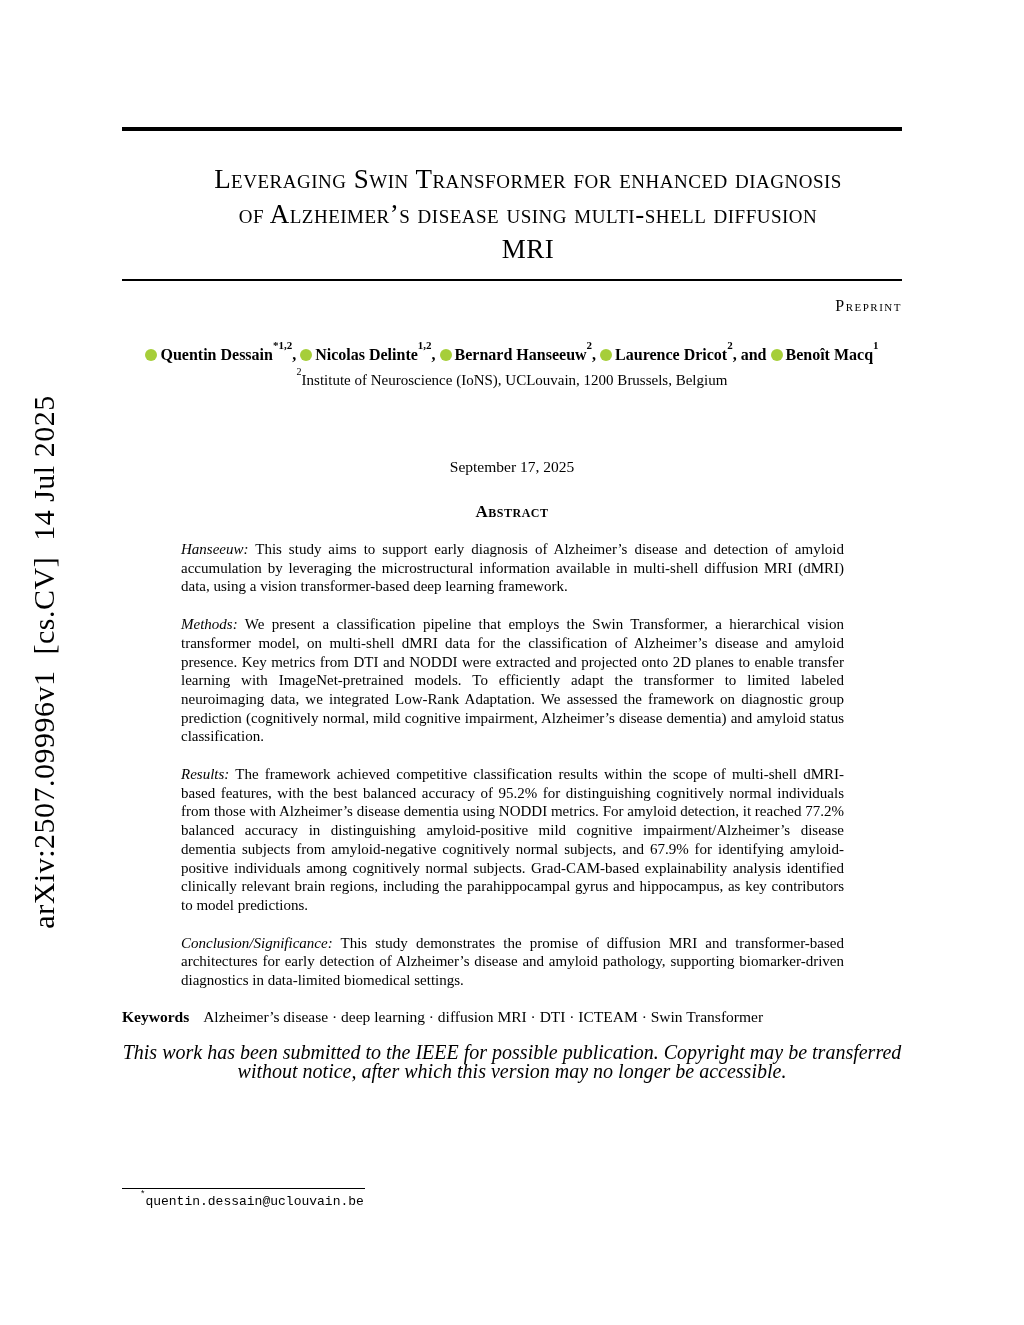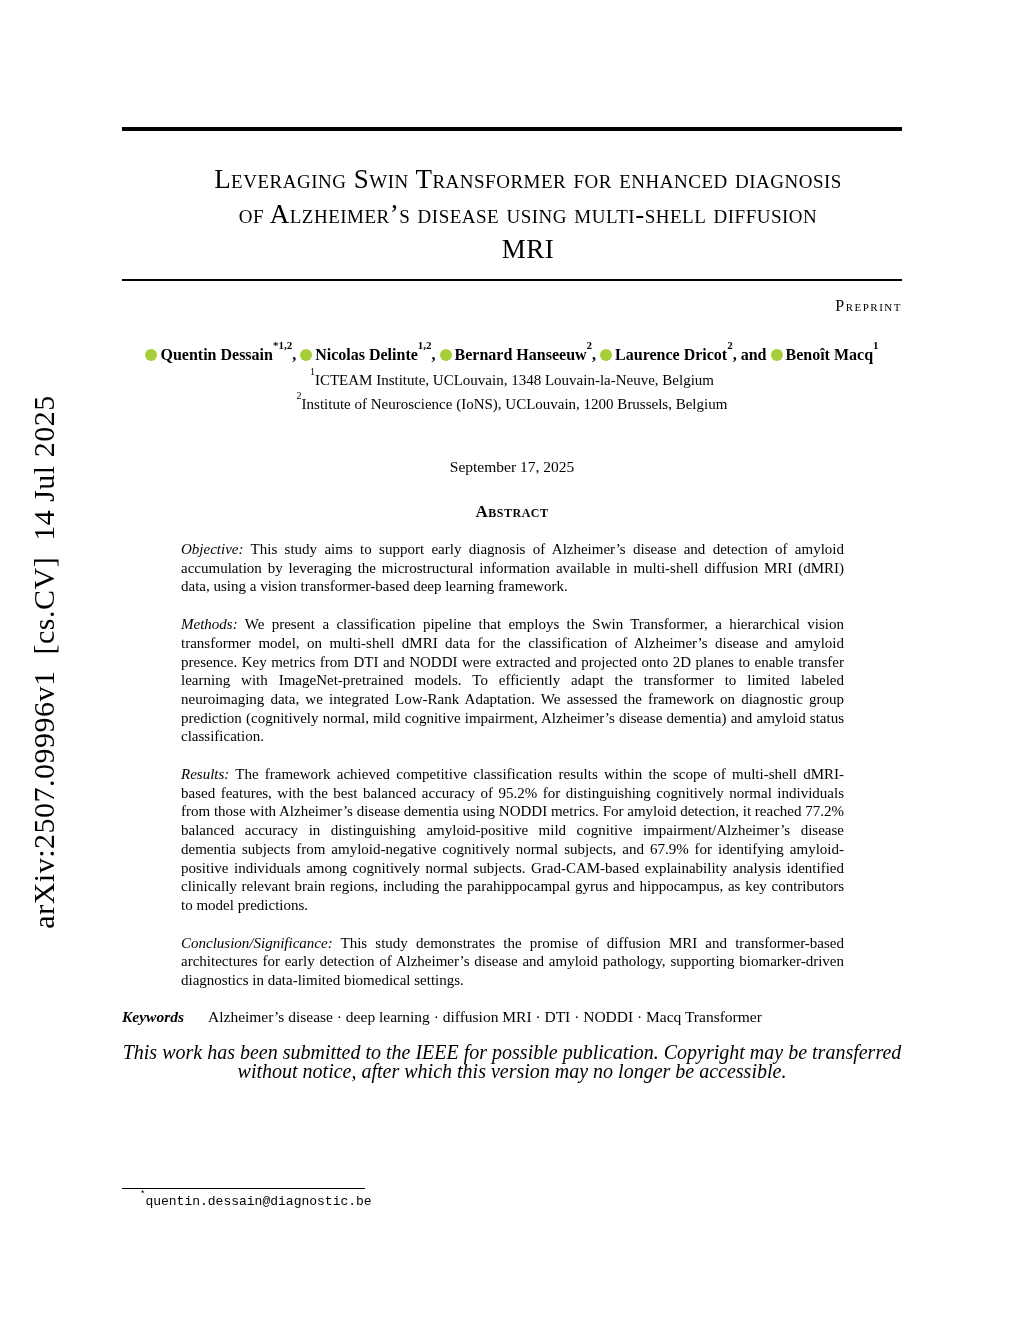--- a/index.html
+++ b/index.html
@@ -77,21 +77,21 @@
     position: absolute; left: 181px; top: 540px; width: 663px;
     font-size: 15px; line-height: 18.7px; text-align: justify;
   }
   .abstract p { margin: 0 0 19px 0; }
   .plabel { font-style: italic; }
 
   .keywords {
     position: absolute; left: 122px; top: 1008px; width: 780px;
     font-size: 15.5px; text-align: justify;
   }
-  .kwlabel { font-weight: bold; font-style: italic; margin-right: 24px; }
+  .kwlabel { font-weight: bold; margin-right: 14px; }
 
   .note {
     position: absolute; left: 122px; top: 1043px; width: 780px;
     text-align: center; font-style: italic;
     font-size: 20px; line-height: 19px;
   }
 
   .fn-rule {
     position: absolute; left: 122px; top: 1188px;
     width: 243px; height: 1px; background: #000;
@@ -111,34 +111,33 @@
 
 <h1 class="title"><span>Leveraging Swin Transformer for enhanced diagnosis</span><br><span>of Alzheimer’s disease using multi-shell diffusion</span><br><span>MRI</span></h1>
 
 <div class="rule-mid"></div>
 
 <div class="preprint">Preprint</div>
 
 <div class="authors"><span><span class="orcid"></span><span>Quentin Dessain</span><sup>*1,2</sup><span>, </span></span><span><span class="orcid"></span><span>Nicolas Delinte</span><sup>1,2</sup><span>, </span></span><span><span class="orcid"></span><span>Bernard Hanseeuw</span><sup>2</sup><span>, </span></span><span><span class="orcid"></span><span>Laurence Dricot</span><sup>2</sup><span>, and </span></span><span><span class="orcid"></span><span>Benoît Macq</span><sup>1</sup></span></div>
 
 <div class="affils">
-  <div><sup>1</sup><span>ICTEAM Institute, UCLouvain, 1348 Louvain-la-Neuve, Belgium</span></div>
   <div><sup>2</sup><span>Institute of Neuroscience (IoNS), UCLouvain, 1200 Brussels, Belgium</span></div>
 </div>
 
 <div class="date">September 17, 2025</div>
 
 <div class="abstract-heading">Abstract</div>
 
 <div class="abstract">
-  <p><span class="plabel">Objective:</span> <span>This study aims to support early diagnosis of Alzheimer’s disease and detection of amyloid accumulation by leveraging the microstructural information available in multi-shell diffusion MRI (dMRI) data, using a vision transformer-based deep learning framework.</span></p>
+  <p><span class="plabel">Hanseeuw:</span> <span>This study aims to support early diagnosis of Alzheimer’s disease and detection of amyloid accumulation by leveraging the microstructural information available in multi-shell diffusion MRI (dMRI) data, using a vision transformer-based deep learning framework.</span></p>
   <p><span class="plabel">Methods:</span> <span>We present a classification pipeline that employs the Swin Transformer, a hierarchical vision transformer model, on multi-shell dMRI data for the classification of Alzheimer’s disease and amyloid presence. Key metrics from DTI and NODDI were extracted and projected onto 2D planes to enable transfer learning with ImageNet-pretrained models. To efficiently adapt the transformer to limited labeled neuroimaging data, we integrated Low-Rank Adaptation. We assessed the framework on diagnostic group prediction (cognitively normal, mild cognitive impairment, Alzheimer’s disease dementia) and amyloid status classification.</span></p>
   <p><span class="plabel">Results:</span> <span>The framework achieved competitive classification results within the scope of multi-shell dMRI-based features, with the best balanced accuracy of 95.2% for distinguishing cognitively normal individuals from those with Alzheimer’s disease dementia using NODDI metrics. For amyloid detection, it reached 77.2% balanced accuracy in distinguishing amyloid-positive mild cognitive impairment/Alzheimer’s disease dementia subjects from amyloid-negative cognitively normal subjects, and 67.9% for identifying amyloid-positive individuals among cognitively normal subjects. Grad-CAM-based explainability analysis identified clinically relevant brain regions, including the parahippocampal gyrus and hippocampus, as key contributors to model predictions.</span></p>
   <p><span class="plabel">Conclusion/Significance:</span> <span>This study demonstrates the promise of diffusion MRI and transformer-based architectures for early detection of Alzheimer’s disease and amyloid pathology, supporting biomarker-driven diagnostics in data-limited biomedical settings.</span></p>
 </div>
 
-<div class="keywords"><span class="kwlabel">Keywords</span><span>Alzheimer’s disease · deep learning · diffusion MRI · DTI · NODDI · Macq Transformer</span></div>
+<div class="keywords"><span class="kwlabel">Keywords</span><span>Alzheimer’s disease · deep learning · diffusion MRI · DTI · ICTEAM · Swin Transformer</span></div>
 
 <div class="note">This work has been submitted to the IEEE for possible publication. Copyright may be transferred without notice, after which this version may no longer be accessible.</div>
 
 <div class="fn-rule"></div>
 
-<div class="footnote"><sup>*</sup><span>quentin.dessain@diagnostic.be</span></div>
+<div class="footnote"><sup>*</sup><span>quentin.dessain@uclouvain.be</span></div>
 
 </body></html>

